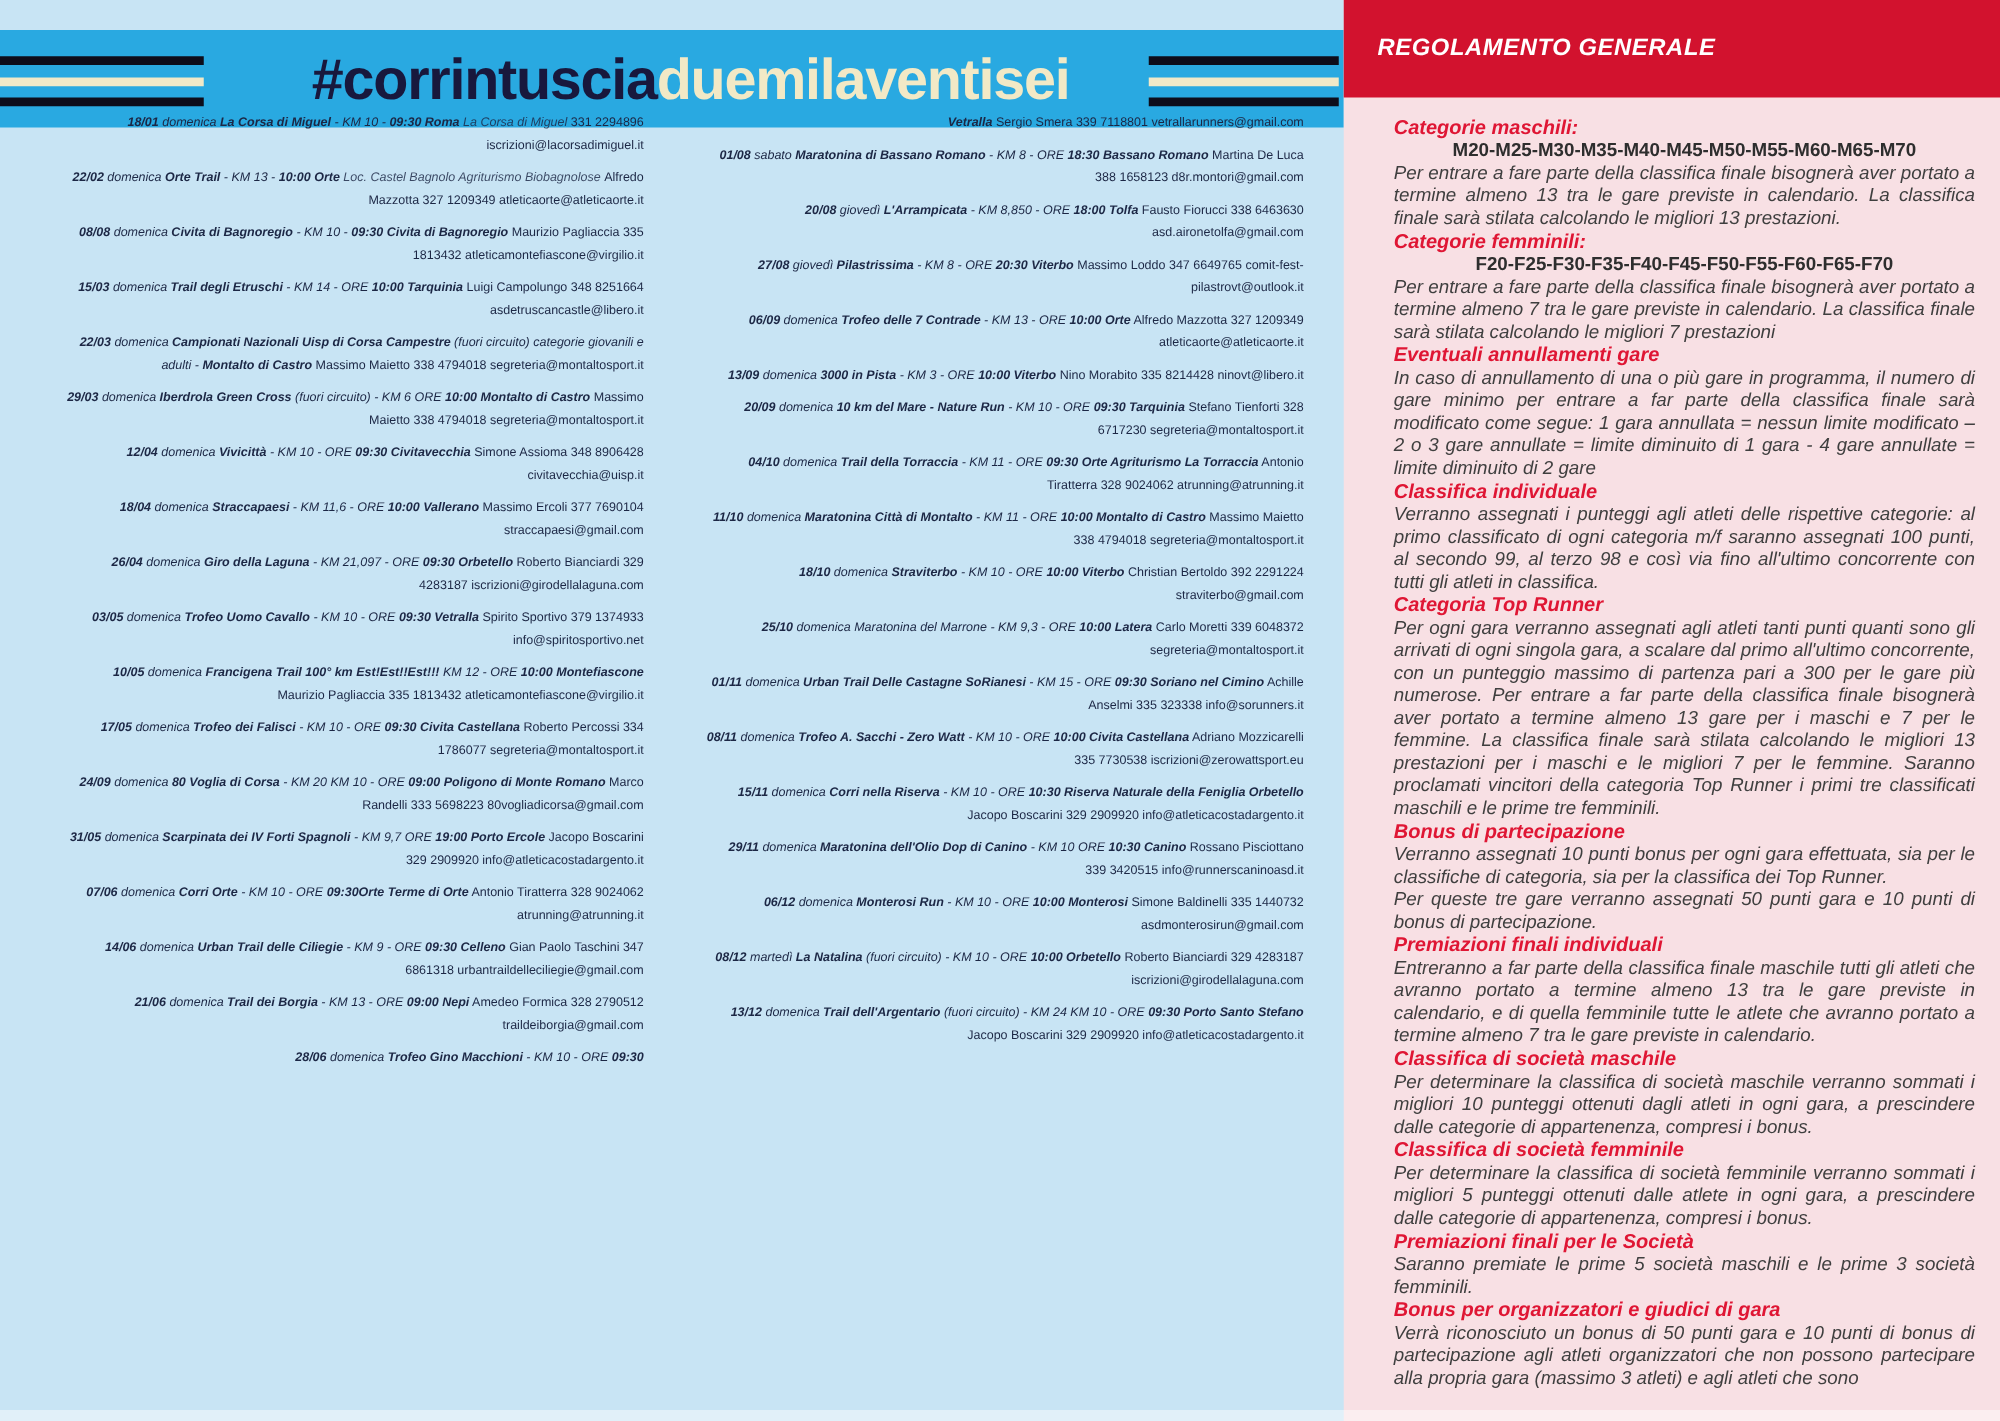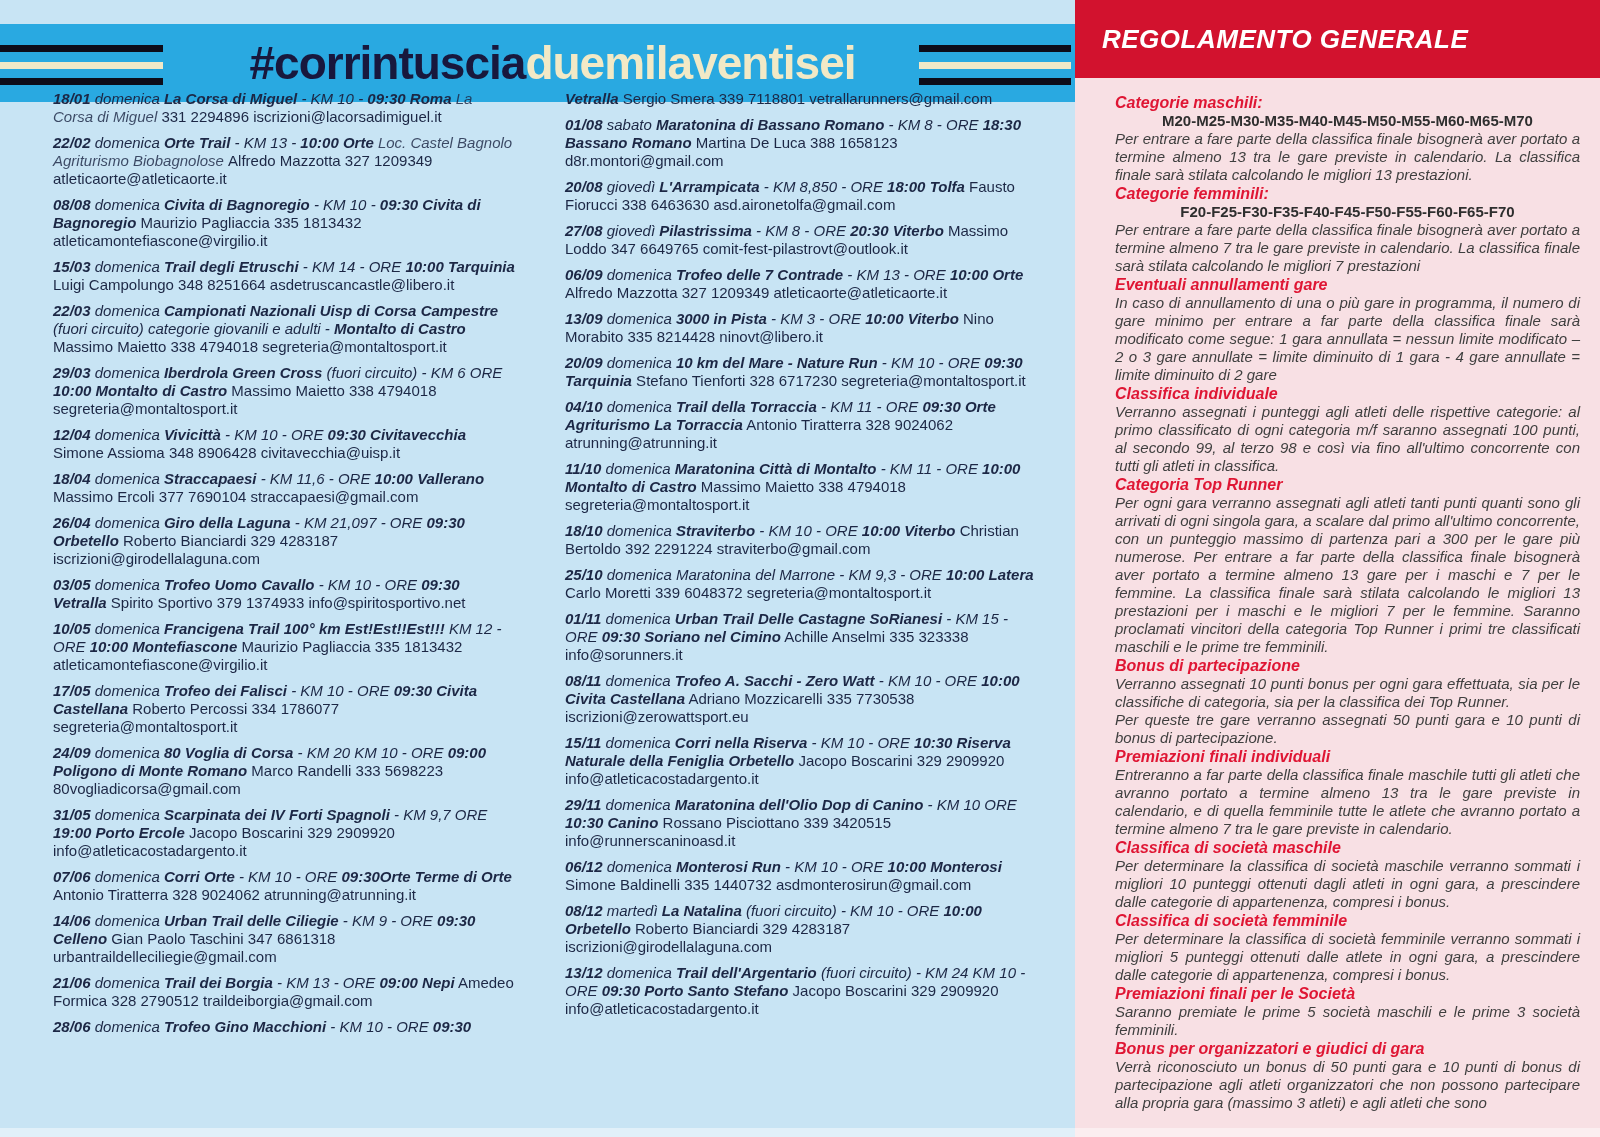--- a/index.html
+++ b/index.html
@@ -23,36 +23,36 @@
   .title{
     font-size:46px;letter-spacing:-1px;white-space:nowrap;line-height:78px;
     padding-left:30px;
   }
   .title .hash{color:var(--title-dark,#18183D);font-weight:600;}
   .title .year{color:var(--title-cream,#F2E9C6);font-weight:800;}
   
   .col{position:absolute;top:90px;color:var(--calendar-text,#1C2745);}
   #col-1{left:53px;width:462px;}
   #col-2{left:565px;width:478px;}
-  .entry{margin:0 0 8px 0;font-size:15px;line-height:18px;font-style:italic;}
+  .entry{margin:0 0 8px 0;font-size:10px;line-height:18px;font-style:italic;text-align:right;}
   .seg-b{font-weight:700;}
   .seg-r{font-weight:400;}
   .seg-l{font-weight:400;opacity:.82;}
   .seg-c{font-style:normal;font-weight:400;}
   
   .rules{
     position:absolute;left:1075px;top:0;width:525px;height:1137px;
     background:var(--rules-pink,#F8E0E4);
   }
   .rules-header{
     height:78px;background:var(--rules-red,#D2122E);
     display:flex;align-items:center;padding-left:27px;
   }
   .rules-header h2{
-    margin:0;color:#ffffff;font-style:italic;font-weight:800;font-size:26px;letter-spacing:.5px;
+    margin:0;color:#ffffff;font-style:italic;font-weight:800;font-size:19px;letter-spacing:.5px;
   }
   .rules-body{padding:15px 20px 0 40px;}
   .rules-body h3{
     margin:0;font-size:16px;line-height:19px;font-style:italic;font-weight:700;
     color:var(--rules-heading-red,#DF1634);
   }
   .rules-body p{margin:0;font-size:15px;line-height:18px;color:var(--rules-text,#3F3F3F);text-align:justify;}
   .rules-body p.rule-strong{font-weight:700;font-style:normal;color:#2E2E2E;text-align:center;}
   .rules-body p.rule-text{font-style:italic;}
   

